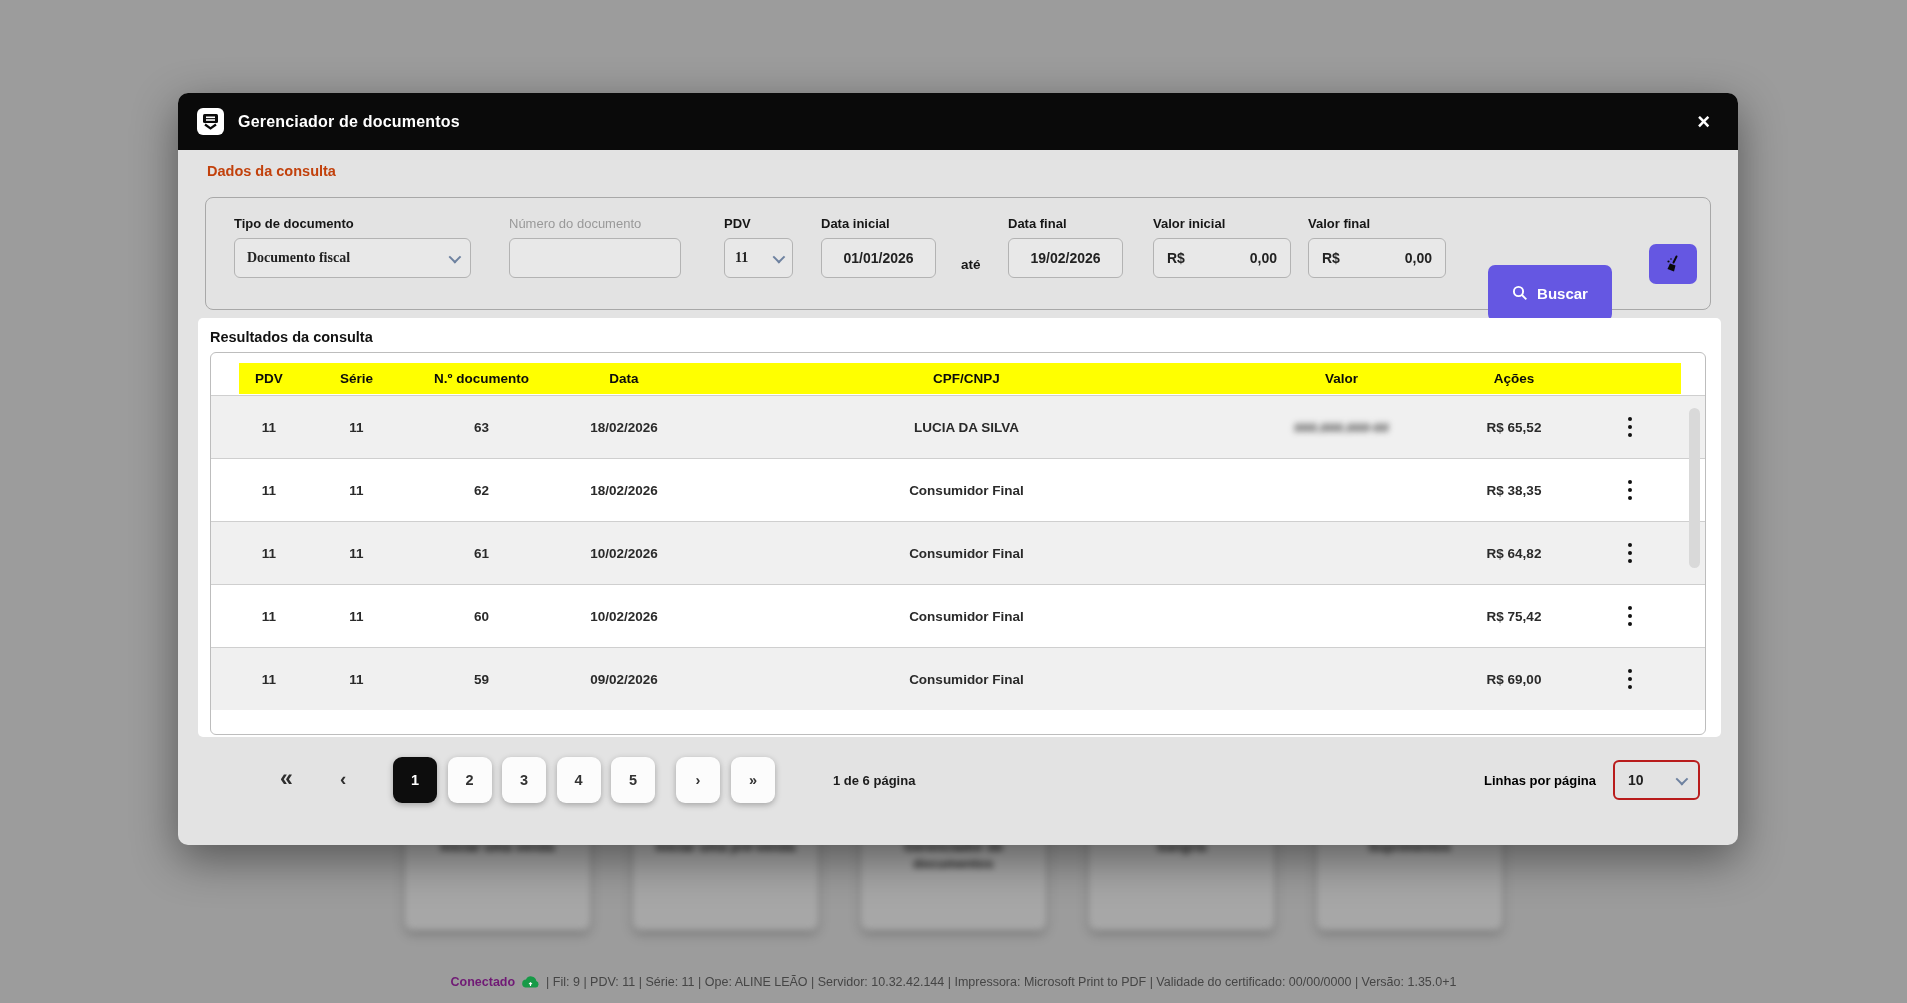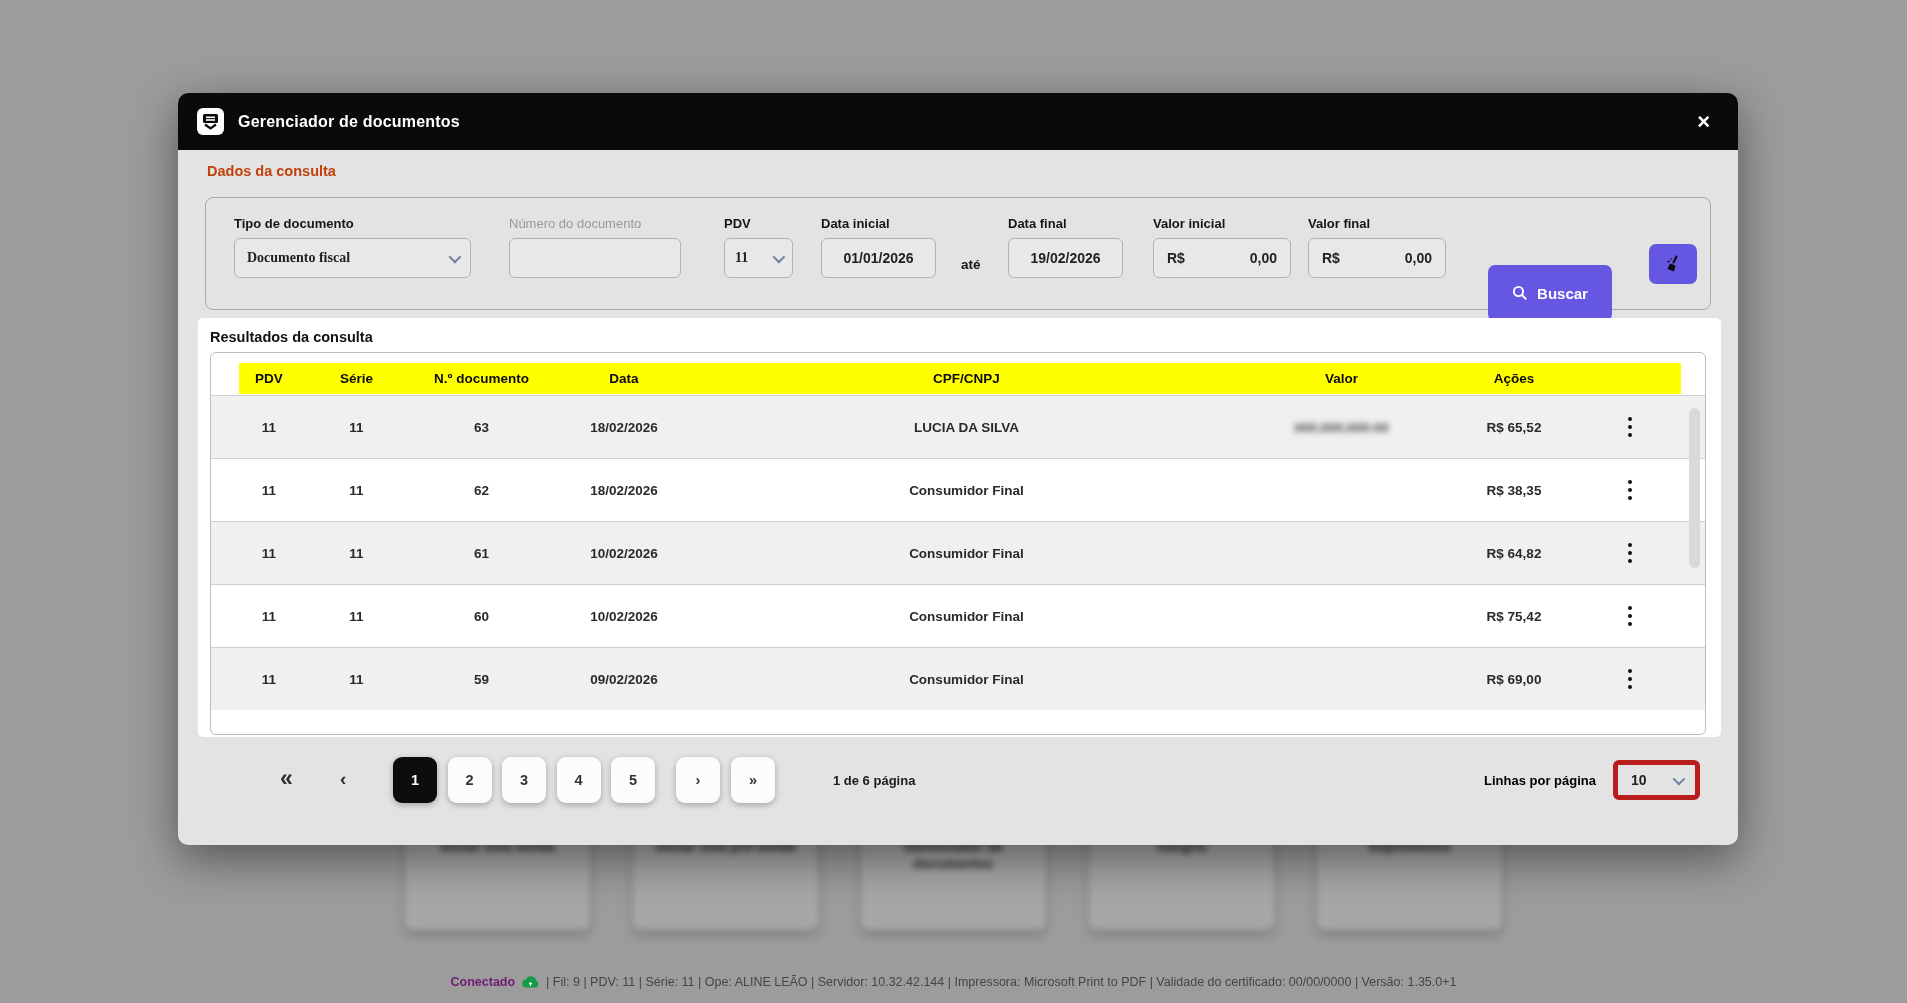--- a/index.html
+++ b/index.html
@@ -70,21 +70,21 @@
   .pg-first { left:102px; }
   .pg-prev { left:162px; font-size:19px; top:11px; }
   .pg-pages { position:absolute; left:215px; top:0; display:flex; gap:10.5px; }
   .pg-btn { width:44px; height:46px; border:none; border-radius:9px; background:#fcfcfc; box-shadow:0 2px 6px rgba(0,0,0,0.28);
             font-weight:bold; font-size:14.5px; color:#333; cursor:pointer; font-family:inherit; }
   .pg-btn.active { background:#0d0d0d; color:#ffffff; }
   .pg-next-box { position:absolute; left:498px; top:0; }
   .pg-last-box { position:absolute; left:553px; top:0; }
   .pg-summary { position:absolute; left:655px; top:16px; font-weight:bold; font-size:13px; color:#1c1c1c; }
   .rpp-label { position:absolute; left:1306px; top:16px; font-weight:bold; font-size:13px; color:#000000; }
-  .rpp-select { position:absolute; left:1435px; top:3px; width:87px; height:40px; border:5px solid #b91c1c; border-radius:6px;
+  .rpp-select { position:absolute; left:1435px; top:3px; width:87px; height:40px; border:2px solid #b91c1c; border-radius:6px;
                 display:flex; align-items:center; justify-content:space-between; padding:0 13px; font-weight:bold; font-size:14px; color:#222; cursor:pointer; }
 </style>
 </head>
 <body>
 
 <div class="bg-cards">
 
     <div class="bg-card">
       <span>Iniciar uma venda</span>
     </div>

